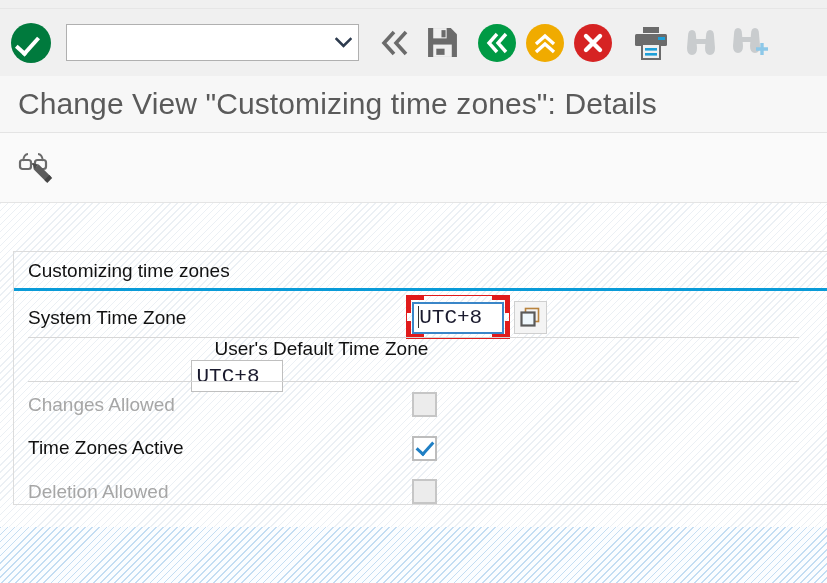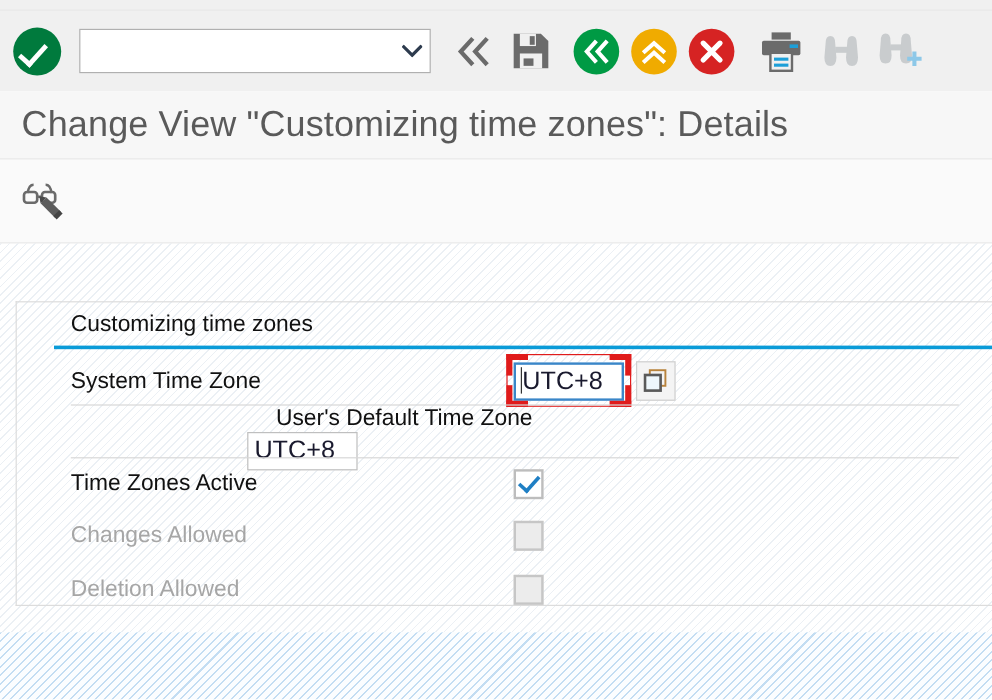--- a/index.html
+++ b/index.html
@@ -84,21 +84,20 @@
     position:absolute;left:0;top:203px;right:0;bottom:56px;
   }
 
   #panel{
     position:absolute;left:13px;top:48px;right:0;bottom:22px;
     background:transparent;
     border-left:1px solid #dcdcdc;
     border-top:1px solid #dcdcdc;
     border-bottom:1px solid #dcdcdc;
     box-sizing:border-box;
-    padding-left:31px;
   }
 
   #section-title{
     font-size:19px;color:#111;padding:8px 0 6px 14px;
     border-bottom:3px solid #0a9bd8;
   }
 
   .form-row{
     position:relative;height:41px;display:flex;align-items:center;
   }
@@ -111,21 +110,21 @@
     white-space:nowrap;
   }
   .row-label.disabled{color:#a6a6a6;}
 
   .field-cell{position:relative;display:flex;align-items:center;}
 
   
   .sap-input{
     width:92px;height:32px;box-sizing:border-box;
     border:1px solid #bfbfbf;background:#fff;
-    font-family:Liberation Sans, sans-serif;font-size:21px;color:#1a1a2e;
+    font-family:Liberation Mono, monospace;font-size:21px;color:#1a1a2e;
     padding:0 5px;outline:none;
   }
   .sap-input.focused{border:2px solid #3a86c8;}
 
   
   .caret{
     position:absolute;left:6px;top:5px;width:1px;height:22px;background:#333;
   }
 
   
@@ -312,36 +311,36 @@
 
     <div class="form-row with-rule" style="height:44px;flex-direction:column;">
       <div class="row-label">User's Default Time Zone</div>
       <div class="field-col">
         <div class="field-cell">
           <input class="sap-input" type="text" value="UTC+8" style="">
         </div>
       </div>
     </div>
 
+    <div class="form-row" style="height:45px;">
+      <div class="row-label disabled">Changes Allowed</div>
+      <div class="field-col">
+        <span class="cbox disabled"></span>
+      </div>
+    </div>
+
     <div class="form-row" style="height:42px;">
       <div class="row-label">Time Zones Active</div>
       <div class="field-col">
         <span class="cbox">
           <span class="tick"></span>
         </span>
       </div>
     </div>
 
-    <div class="form-row" style="height:45px;">
-      <div class="row-label disabled">Changes Allowed</div>
-      <div class="field-col">
-        <span class="cbox disabled"></span>
-      </div>
-    </div>
-
     <div class="form-row" style="height:45px;justify-content:center;">
       <div class="row-label disabled">Deletion Allowed</div>
       <div class="field-col">
         <span class="cbox disabled"></span>
       </div>
     </div>
 
   </div>
 </div>
 

